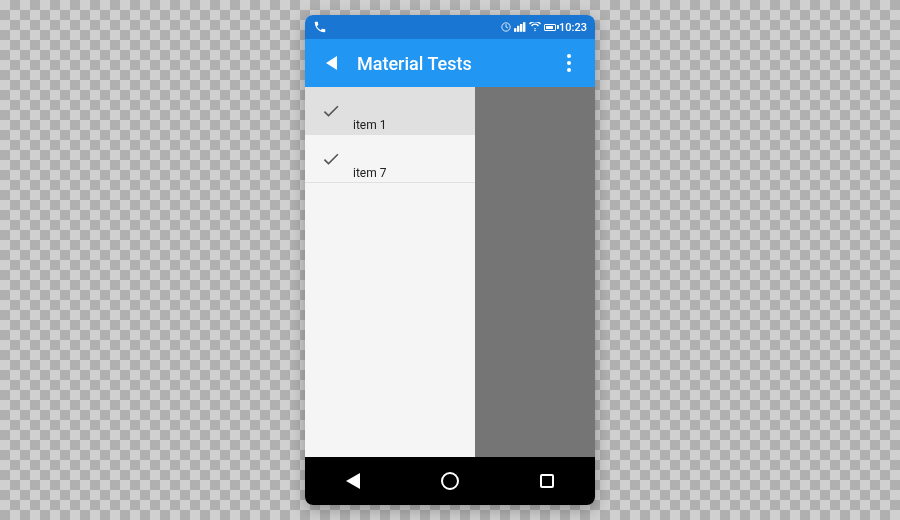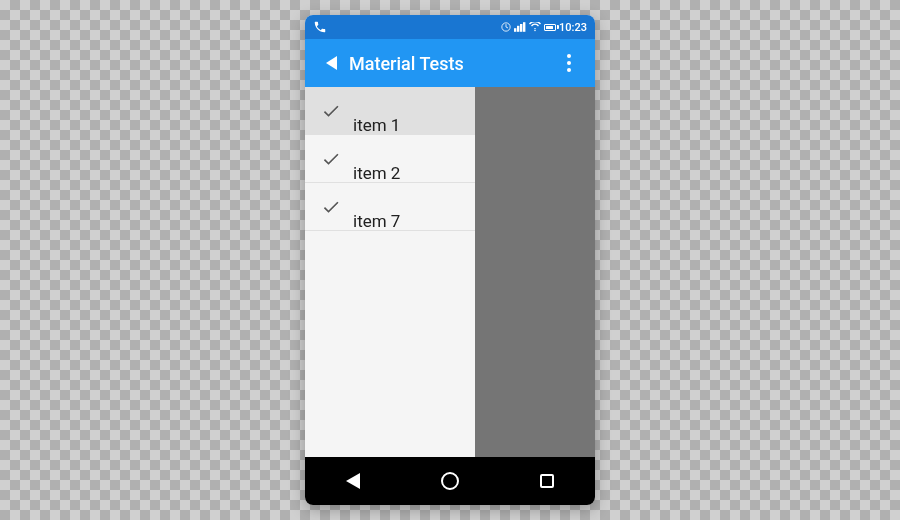--- a/index.html
+++ b/index.html
@@ -95,21 +95,21 @@
       border-top: 7px solid transparent;
       border-bottom: 7px solid transparent;
       border-right: 11px solid white;
     }
 
     .app-bar-title {
       color: white;
       font-size: 18px;
       font-weight: 500;
       flex: 1;
-      margin-left: 0;
+      margin-left: 8px;
     }
 
     .overflow-menu {
       width: 36px;
       height: 36px;
       display: flex;
       align-items: center;
       justify-content: center;
       cursor: pointer;
       flex-shrink: 0;
@@ -158,21 +158,21 @@
     }
 
     .check-icon {
       width: 20px;
       height: 20px;
       margin-right: 12px;
       flex-shrink: 0;
     }
 
     .item-text {
-      font-size: 17px;
+      font-size: 12px;
       color: #212121;
       margin-top: 29px;
     }
 
     
     .right-panel {
       flex: 1;
       background: #757575;
     }
 
@@ -310,26 +310,20 @@
 
     <div class="list-panel">
 
       <div class="list-item">
         <svg class="check-icon" viewBox="0 0 24 24">
           <path d="M9 16.17L4.83 12l-1.42 1.41L9 19 21 7l-1.41-1.41L9 16.17z" fill="#555"></path>
         </svg>
         <span class="item-text">item 1</span>
       </div>
 
-      <div class="list-item">
-        <svg class="check-icon" viewBox="0 0 24 24">
-          <path d="M9 16.17L4.83 12l-1.42 1.41L9 19 21 7l-1.41-1.41L9 16.17z" fill="#555"></path>
-        </svg>
-        <span class="item-text">item 2</span>
-      </div>
 
       <div class="list-item">
         <svg class="check-icon" viewBox="0 0 24 24">
           <path d="M9 16.17L4.83 12l-1.42 1.41L9 19 21 7l-1.41-1.41L9 16.17z" fill="#555"></path>
         </svg>
         <span class="item-text">item 7</span>
       </div>
 
     </div>
 

